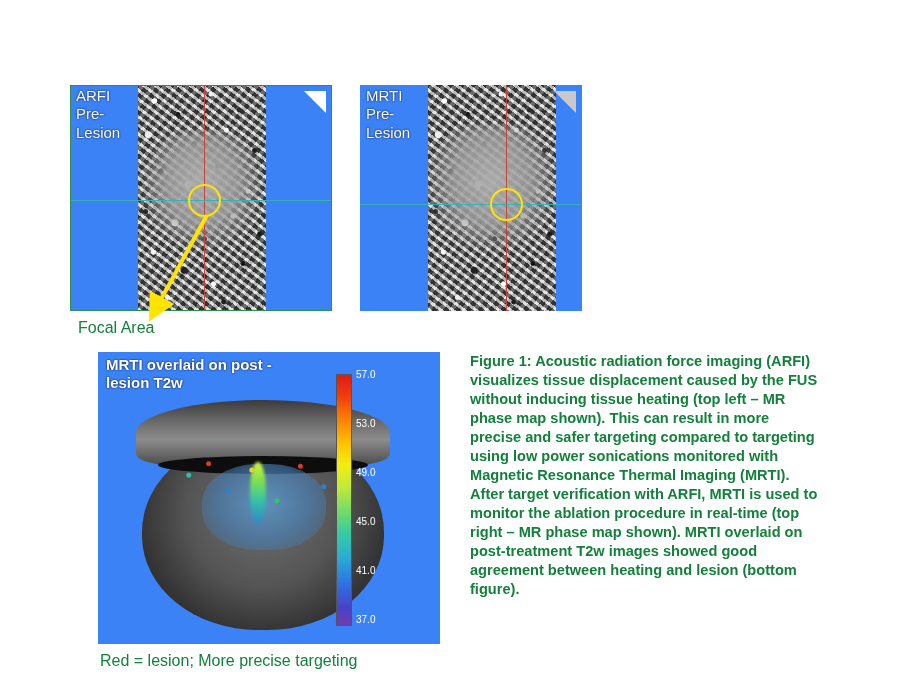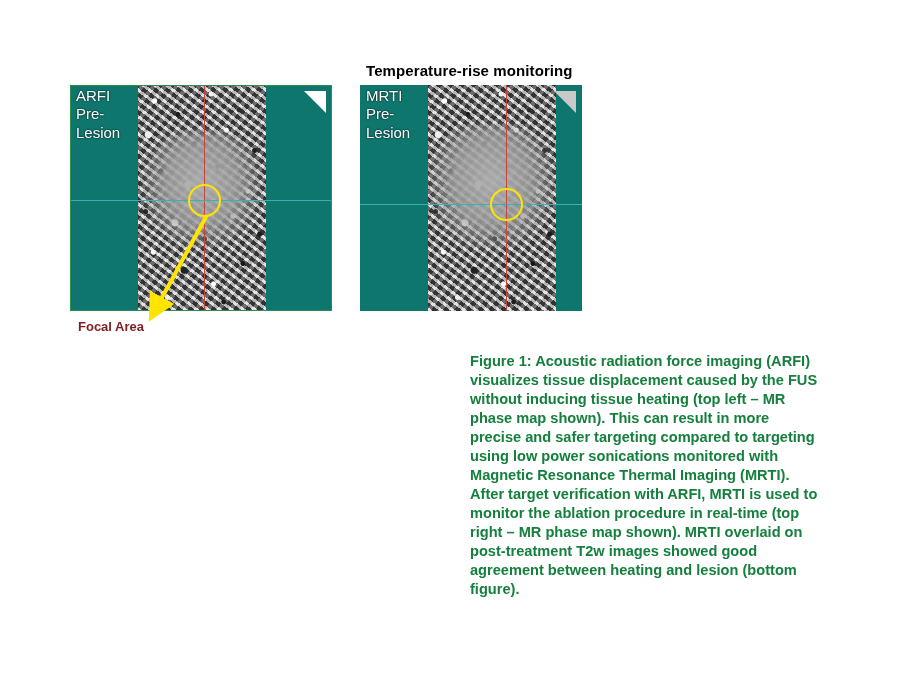--- a/index.html
+++ b/index.html
@@ -24,30 +24,30 @@
   .panel-title {
     position: absolute;
     font-size: 15px;
     font-weight: bold;
     color: #000;
     white-space: nowrap;
     letter-spacing: 0.1px;
   }
   .panel-caption {
     position: absolute;
-    font-size: 13px;
-    font-weight: bold;
-    color: #7f1d1d;
+    font-size: 16px;
+    font-weight: normal;
+    color: #15803d;
     white-space: nowrap;
   }
 
   
   .img-panel {
     position: absolute;
-    background: #0f766e;
+    background: #3b82f6;
     overflow: hidden;
   }
   .img-panel .overlay-label {
     position: absolute;
     left: 6px;
     top: 2px;
     color: #ffffff;
     font-size: 15px;
     font-weight: normal;
     line-height: 1.22;
@@ -187,31 +187,71 @@
     <defs>
       <marker id="ahead" markerWidth="7" markerHeight="7" refX="2.2" refY="3.5" orient="auto">
         <polygon points="0,0 7,3.5 0,7" fill="#ffe400"></polygon>
       </marker>
     </defs>
     <line x1="207" y1="215" x2="158" y2="305" stroke="#ffe400" stroke-width="4" marker-end="url(#ahead)"></line>
   </svg>
 
   <div class="panel-caption" style="left:78px; top:319px;">Focal Area</div>
 
-  <div class="panel-title" style="left:366px; top:62px;">Temperature-rise monitoring</div>
 
   <div class="img-panel" style="left:360px; top:85px; width:222px; height:226px;">
     <div class="strip" style="left:68px; width:128px;"></div>
     <div class="strip-inner-soft" style="left:70px; top:40px; width:124px; height:124px;"></div>
     <div class="crosshair-v" style="left:146px;"></div>
     <div class="crosshair-h" style="top:119px; background:#39b0b6;"></div>
     <div class="target-circle" style="left:130px; top:103px; width:33px; height:33px;"></div>
     <div class="corner-tri" style="right:6px; top:6px; border-width:0 22px 22px 0; border-color:transparent #c9c9c9 transparent transparent;"></div>
     <div class="overlay-label">MRTI
 Pre-
 Lesion</div>
   </div>
 
-
+  <div class="img-panel" style="left:98px; top:352px; width:342px; height:292px;">
+
+    <div class="head-shape" style="left:44px; top:82px; width:242px; height:196px;"></div>
+
+    <div style="position:absolute; left:38px; top:48px; width:254px; height:66px;
+                background:linear-gradient(to bottom,#3b3b3b 0%,#6d6d6d 35%,#8c8c8c 60%,#4a4a4a 100%);
+                border-radius:50% 50% 18% 18%;"></div>
+    <div style="position:absolute; left:60px; top:104px; width:210px; height:18px;
+                background:#0d0d0d; border-radius:50%;"></div>
+
+    <div style="position:absolute; left:104px; top:112px; width:124px; height:86px;
+                background:radial-gradient(ellipse at 50% 45%, rgba(90,150,200,.85) 0%, rgba(70,125,180,.65) 55%, rgba(60,110,160,0) 100%);
+                border-radius:45%;"></div>
+
+    <div style="position:absolute; left:152px; top:110px; width:16px; height:62px;
+                background:linear-gradient(to bottom,#d6f23a 0%,#7fe04e 30%,#35c2a7 62%,#2f87c8 100%);
+                border-radius:48%; filter:blur(1.4px);"></div>
+
+    <div style="position:absolute; left:80px; top:104px; width:180px; height:64px;
+                background-image:
+                  radial-gradient(circle at 6% 30%, #27c0b0 0 2px, transparent 3px),
+                  radial-gradient(circle at 17% 12%, #d83a2a 0 2px, transparent 3px),
+                  radial-gradient(circle at 28% 55%, #2e7fd0 0 2px, transparent 3px),
+                  radial-gradient(circle at 41% 22%, #e8d22a 0 2px, transparent 3px),
+                  radial-gradient(circle at 55% 70%, #39c55f 0 2px, transparent 3px),
+                  radial-gradient(circle at 68% 16%, #d83a2a 0 2px, transparent 3px),
+                  radial-gradient(circle at 81% 48%, #2e7fd0 0 2px, transparent 3px),
+                  radial-gradient(circle at 93% 26%, #27c0b0 0 2px, transparent 3px);"></div>
+
+    <div class="overlay-label" style="font-weight:bold; font-size:15px; left:8px; top:4px;">MRTI overlaid on post -
+lesion T2w</div>
+
+    <div class="colorbar" style="left:238px; top:22px; height:252px;"></div>
+    <div class="cb-tick" style="left:258px; top:17px;">57.0</div>
+    <div class="cb-tick" style="left:258px; top:66px;">53.0</div>
+    <div class="cb-tick" style="left:258px; top:115px;">49.0</div>
+    <div class="cb-tick" style="left:258px; top:164px;">45.0</div>
+    <div class="cb-tick" style="left:258px; top:213px;">41.0</div>
+    <div class="cb-tick" style="left:258px; top:262px;">37.0</div>
+  </div>
+
+  <div class="panel-caption" style="left:100px; top:652px;">Red = lesion; More precise targeting</div>
 
   <div class="caption-block" style="left:470px; top:352px; width:348px;">Figure 1: Acoustic radiation force imaging (ARFI) visualizes tissue displacement caused by the FUS without inducing tissue heating (top left – MR phase map shown). This can result in more precise and safer targeting compared to targeting using low power sonications monitored with Magnetic Resonance Thermal Imaging (MRTI). After target verification with ARFI, MRTI  is used to monitor the  ablation procedure in real-time (top right – MR phase map shown). MRTI overlaid on post-treatment T2w images showed good agreement between heating and lesion (bottom figure).</div>
 
 </div>
 
 </body></html>

